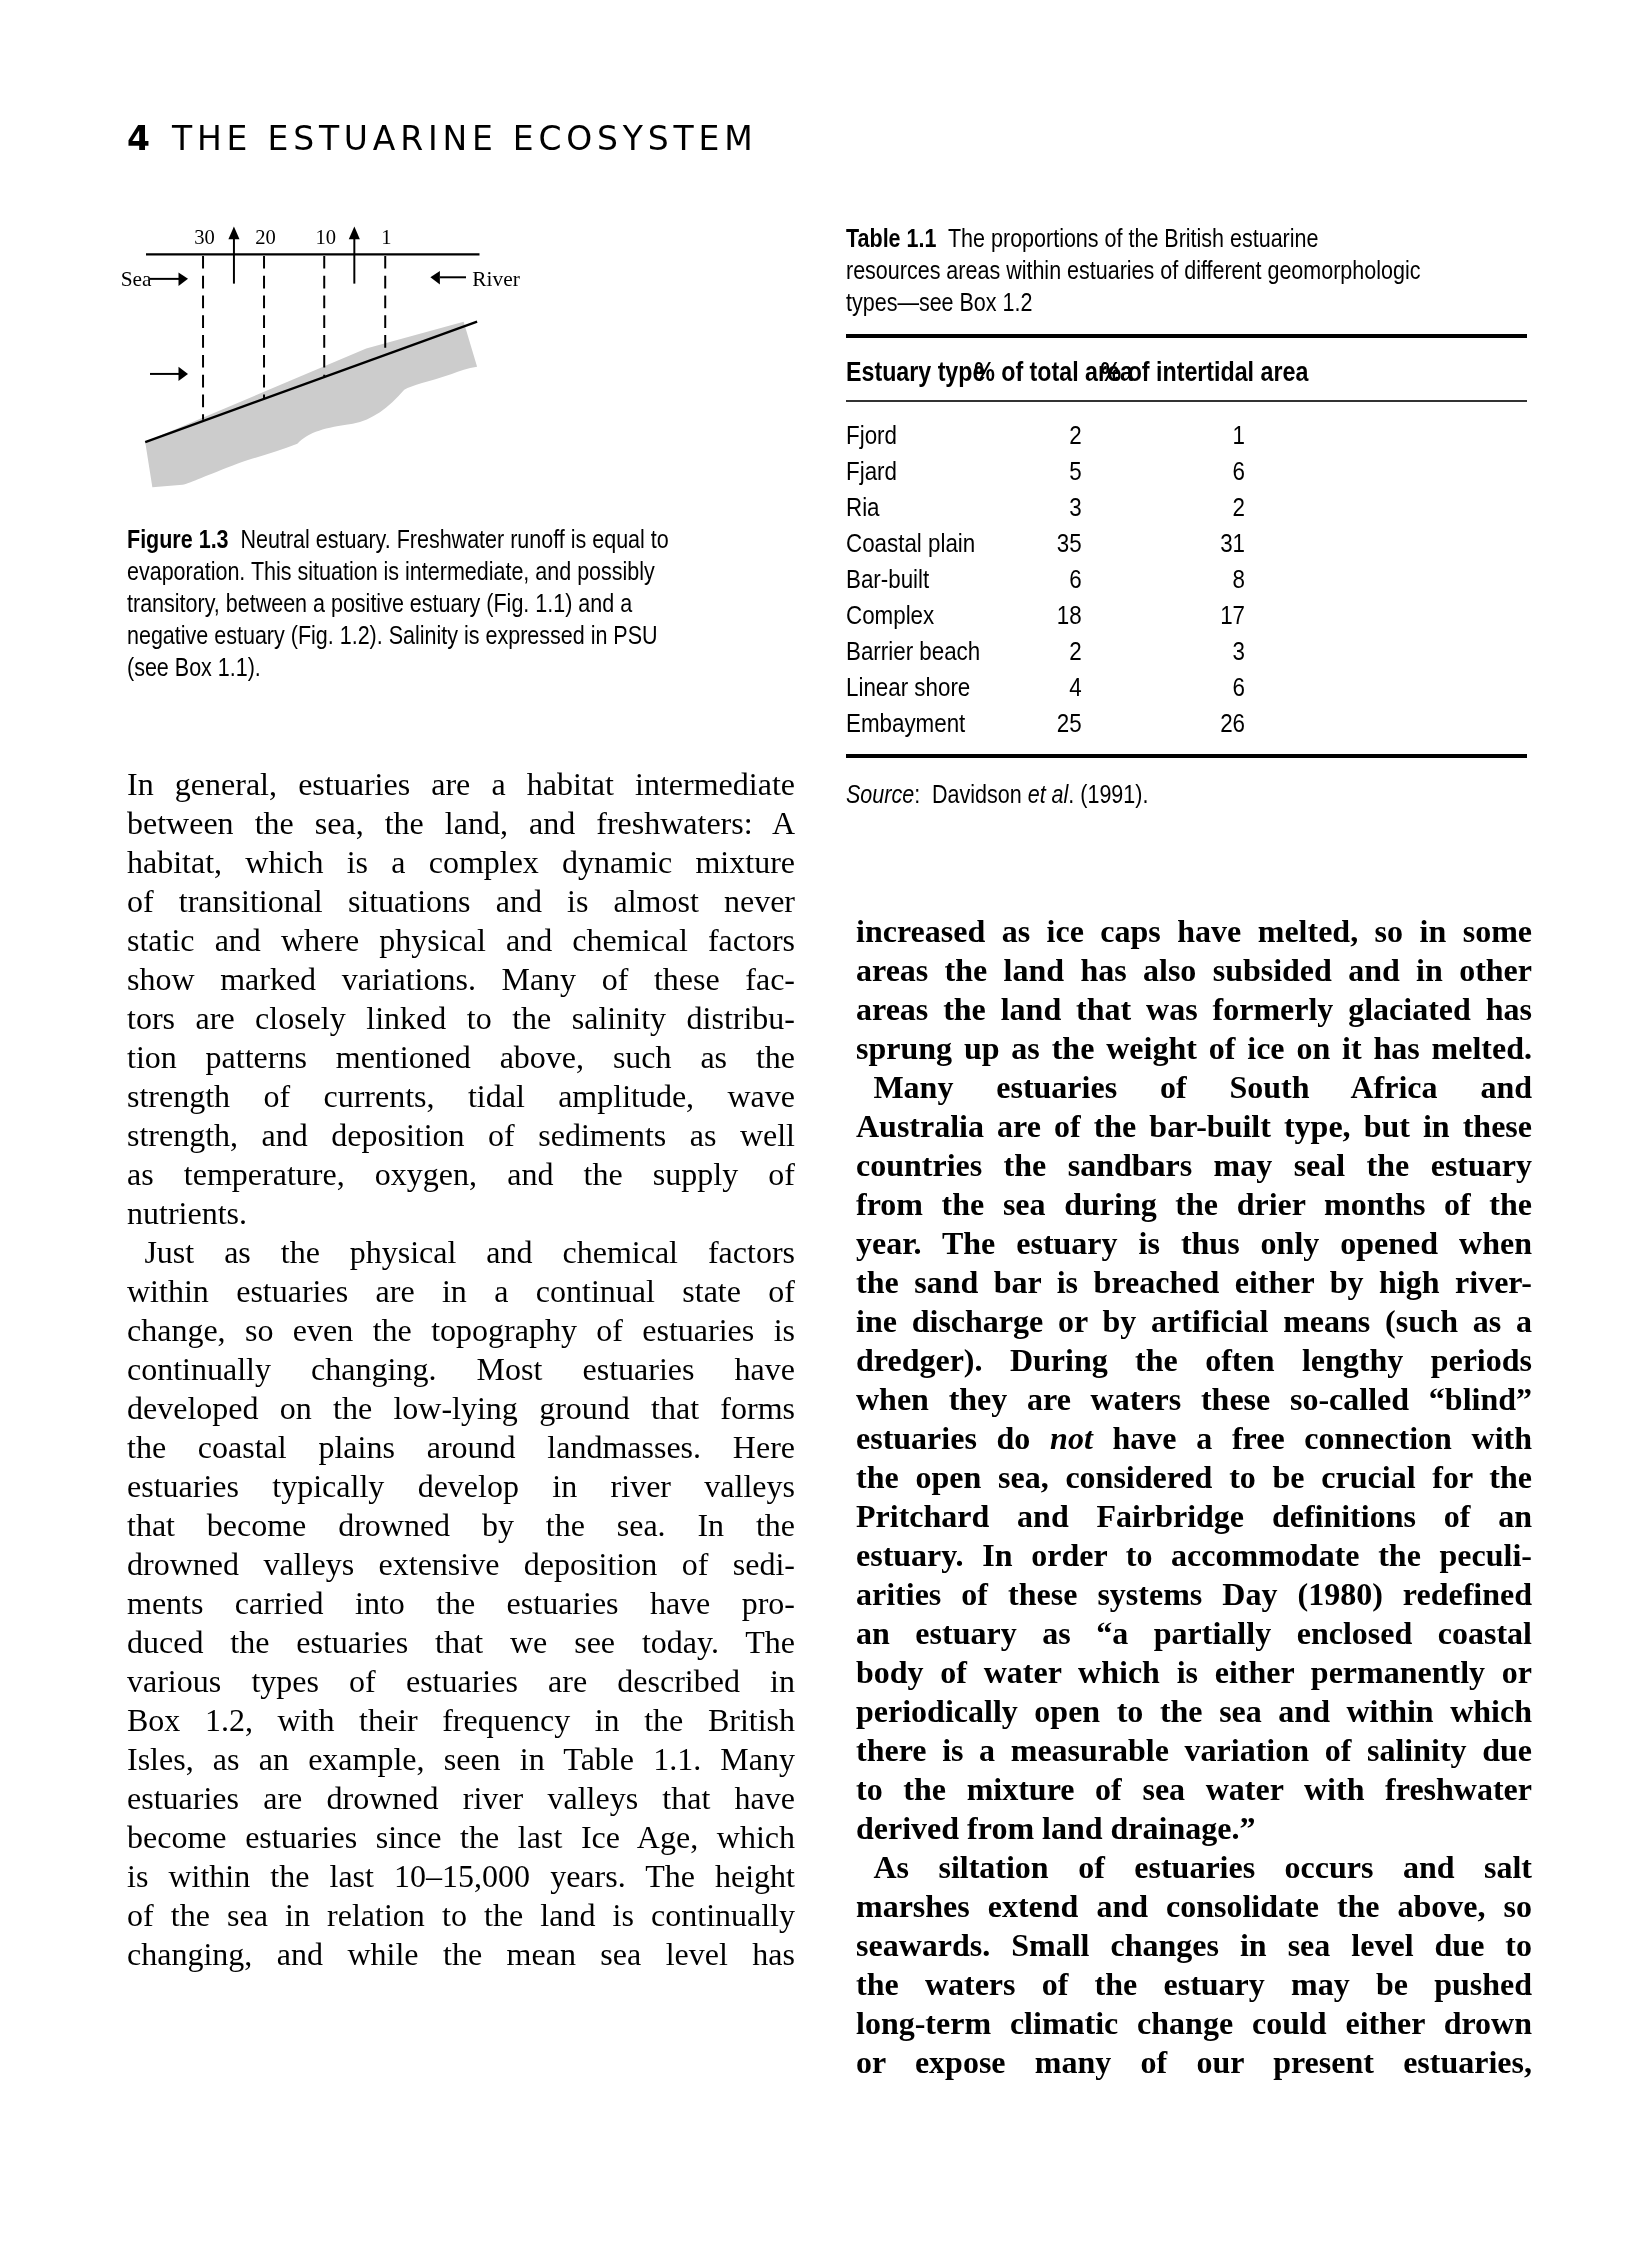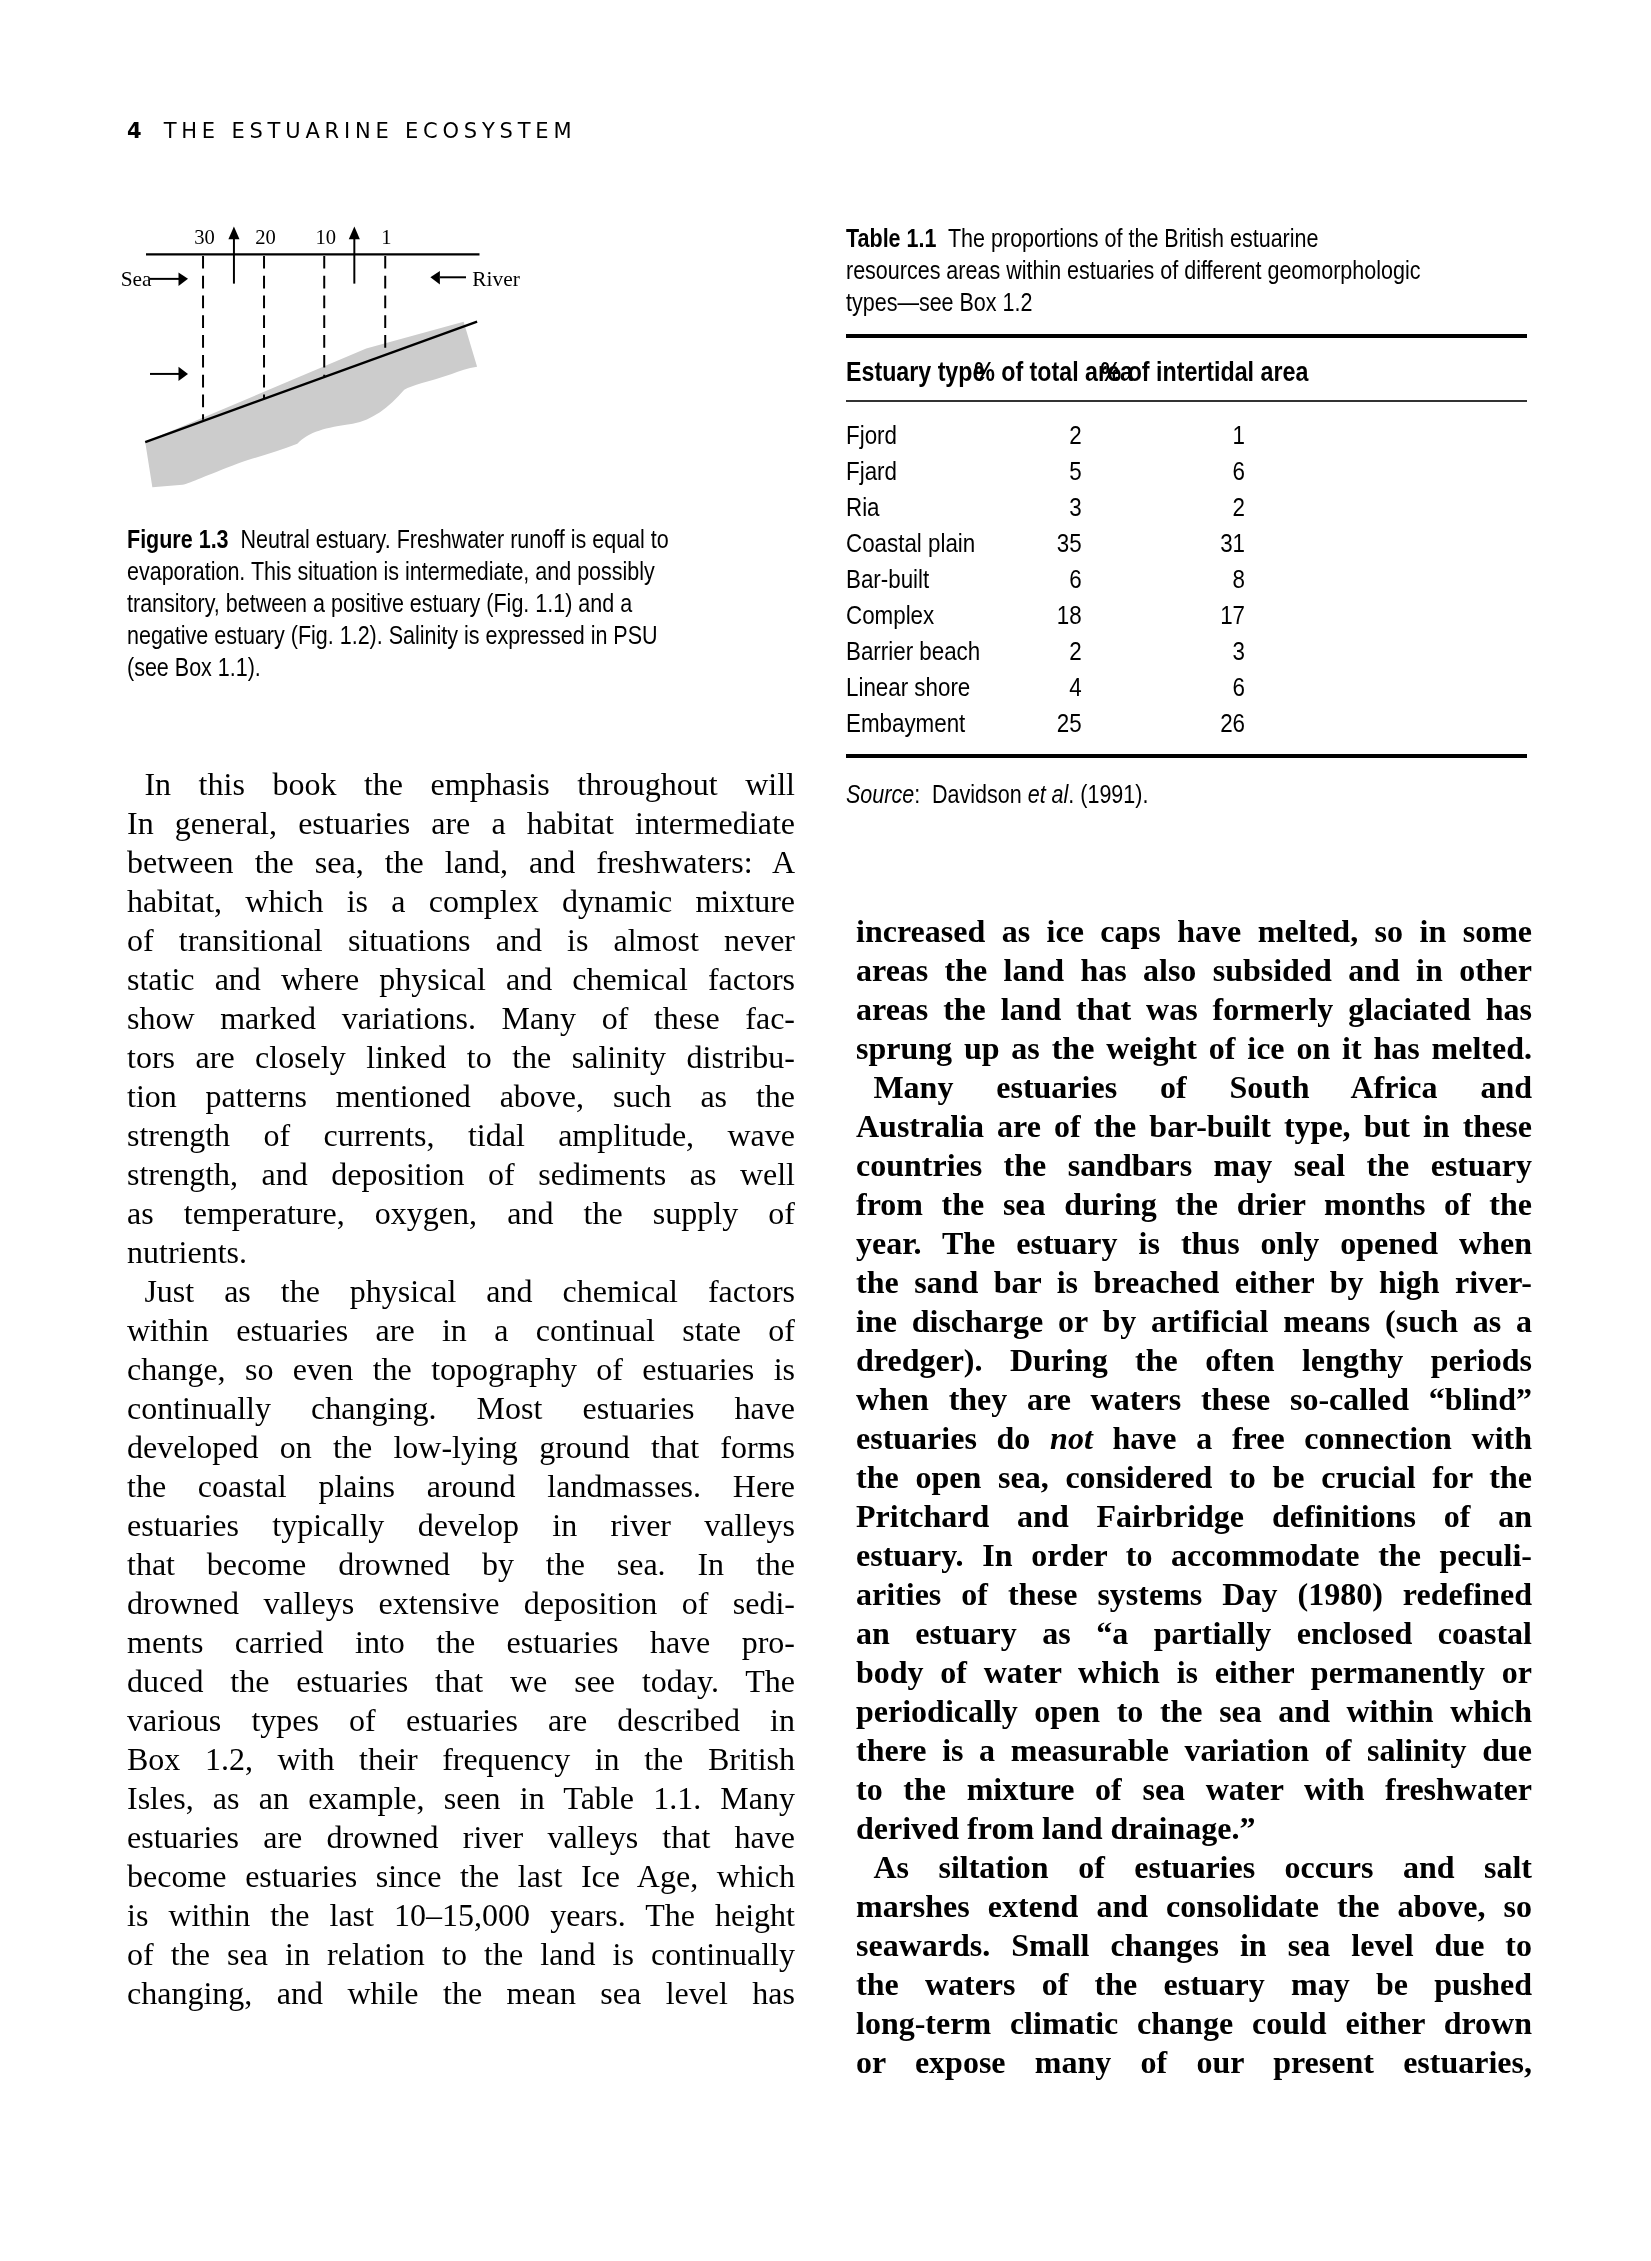--- a/index.html
+++ b/index.html
@@ -1,17 +1,17 @@
 <!DOCTYPE html>
 <html style="font-size:12.7px"><head>
 <meta charset="utf-8">
 <style>
   html, body { margin: 0; padding: 0; background: #ffffff; }
   body { width: 1652px; height: 2261px; position: relative; color: #000; overflow: hidden; }
-  .running-head { position: absolute; left: 127px; top: 119px; font-family: "DejaVu Sans", sans-serif; font-size: 21px; letter-spacing: 4.8px; }
+  .running-head { position: absolute; left: 127px; top: 119px; font-family: "DejaVu Sans", sans-serif; font-size: 33px; letter-spacing: 4.8px; }
   .running-head .pg { font-weight: bold; margin-right: 22px; letter-spacing: 0; }
   .figure { position: absolute; left: 111px; top: 206px; width: 634px; height: 301px; }
   .figure svg { width: 634px; height: 301px; display: block; }
   .fig-caption { position: absolute; left: 127px; top: 523px; width: 642px; font-family: "Liberation Sans", sans-serif; font-size: 25px; line-height: 32px; transform: scaleX(0.86); transform-origin: left top; }
   .fig-caption b { font-weight: bold; }
   .tbl-caption { position: absolute; left: 846px; top: 222px; width: 792px; font-family: "Liberation Sans", sans-serif; font-size: 25px; line-height: 32px; transform: scaleX(0.86); transform-origin: left top; }
   .rule-thick { position: absolute; left: 846px; width: 681px; height: 4px; background: #000; }
   .rule-thin { position: absolute; left: 846px; width: 681px; height: 1.6px; background: #333; }
   .tbl-head { position: absolute; left: 846px; top: 357px; width: 792px; font-family: "Liberation Sans", sans-serif; font-size: 27px; font-weight: bold; transform: scaleX(0.86); transform-origin: left top; white-space: nowrap; }
   .tbl-head span { position: absolute; top: 0; }
@@ -143,21 +143,20 @@
       <span class="c2">26</span>
     </div>
 </div>
 <div class="rule-thick" style="top:754px"></div>
 
 <div class="tbl-source">
   <i>Source</i>:&nbsp; <span>Davidson</span> <i>et al</i><span>. (1991).</span>
 </div>
 
 <div class="col col-left">
-  <span class="line" style="padding-left:17.4px">In this book the emphasis throughout will</span>
   <span class="line">In general, estuaries are a habitat intermediate</span>
   <span class="line">between the sea, the land, and freshwaters: A</span>
   <span class="line">habitat, which is a complex dynamic mixture</span>
   <span class="line">of transitional situations and is almost never</span>
   <span class="line">static and where physical and chemical factors</span>
   <span class="line">show marked variations. Many of these fac-</span>
   <span class="line">tors are closely linked to the salinity distribu-</span>
   <span class="line">tion patterns mentioned above, such as the</span>
   <span class="line">strength of currents, tidal amplitude, wave</span>
   <span class="line">strength, and deposition of sediments as well</span>

